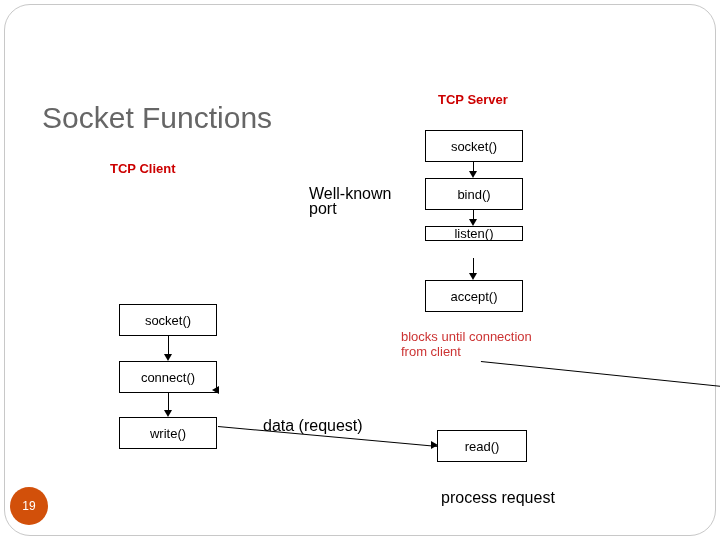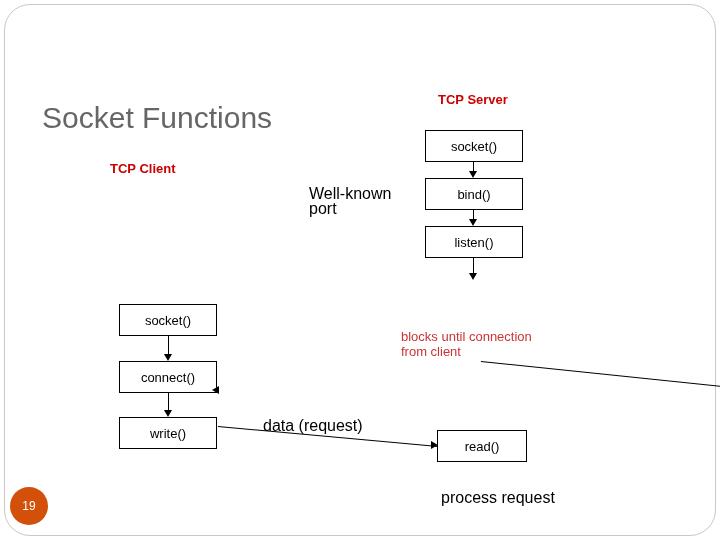--- a/index.html
+++ b/index.html
@@ -134,21 +134,22 @@
 
   <div id="slide-frame"></div>
 
   <div id="title">Socket Functions</div>
 
   <div class="hdr" id="hdr-server">TCP Server</div>
   <div class="hdr" id="hdr-client">TCP Client</div>
 
   <div class="box" style="left:425px; top:130px; width:98px; height:32px;">socket()</div>
   <div class="box" style="left:425px; top:178px; width:98px; height:32px;">bind()</div>
-  <div class="box" style="left:425px; top:226px; width:98px; height:32px;">listen()</div>
+  <div class="box" style="left:425px; top:226px; width:98px; height:15px;">listen()</div>
+  <div class="box" style="left:425px; top:280px; width:98px; height:32px;">accept()</div>
   <div class="box" style="left:437px; top:430px; width:90px; height:32px;">read()</div>
 
   <div class="vline" style="left:473px; top:162px; height:9px;"></div>
   <div class="arrow-down" style="left:469px; top:171px;"></div>
 
   <div class="vline" style="left:473px; top:210px; height:9px;"></div>
   <div class="arrow-down" style="left:469px; top:219px;"></div>
 
   <div class="vline" style="left:473px; top:258px; height:15px;"></div>
   <div class="arrow-down" style="left:469px; top:273px;"></div>

